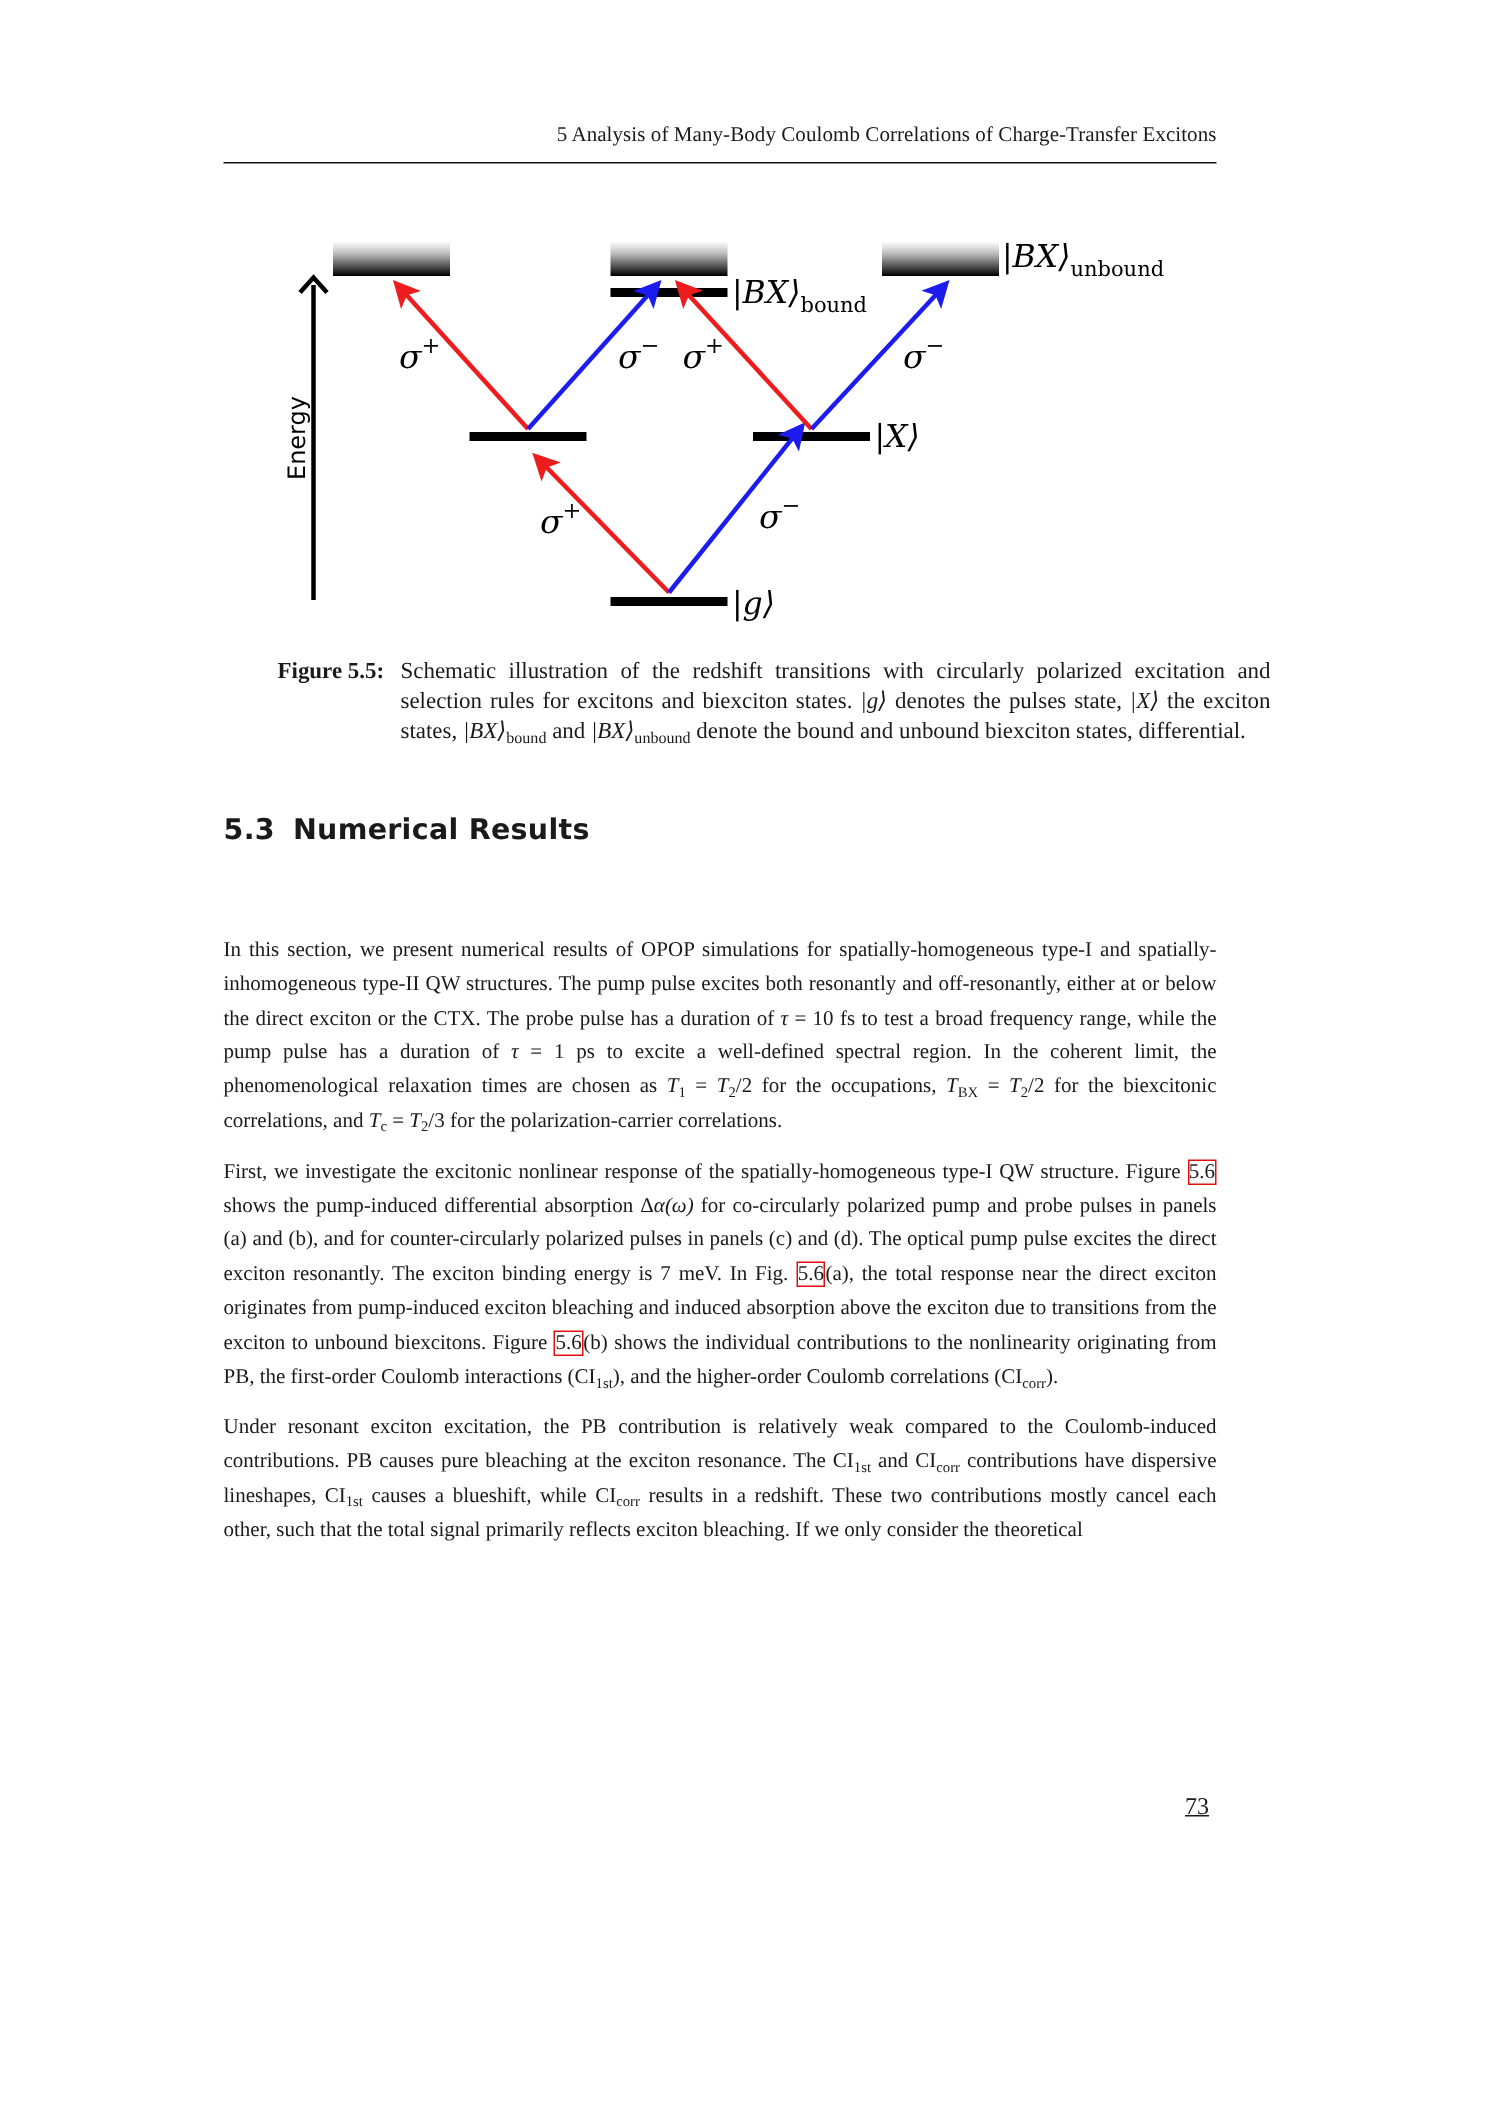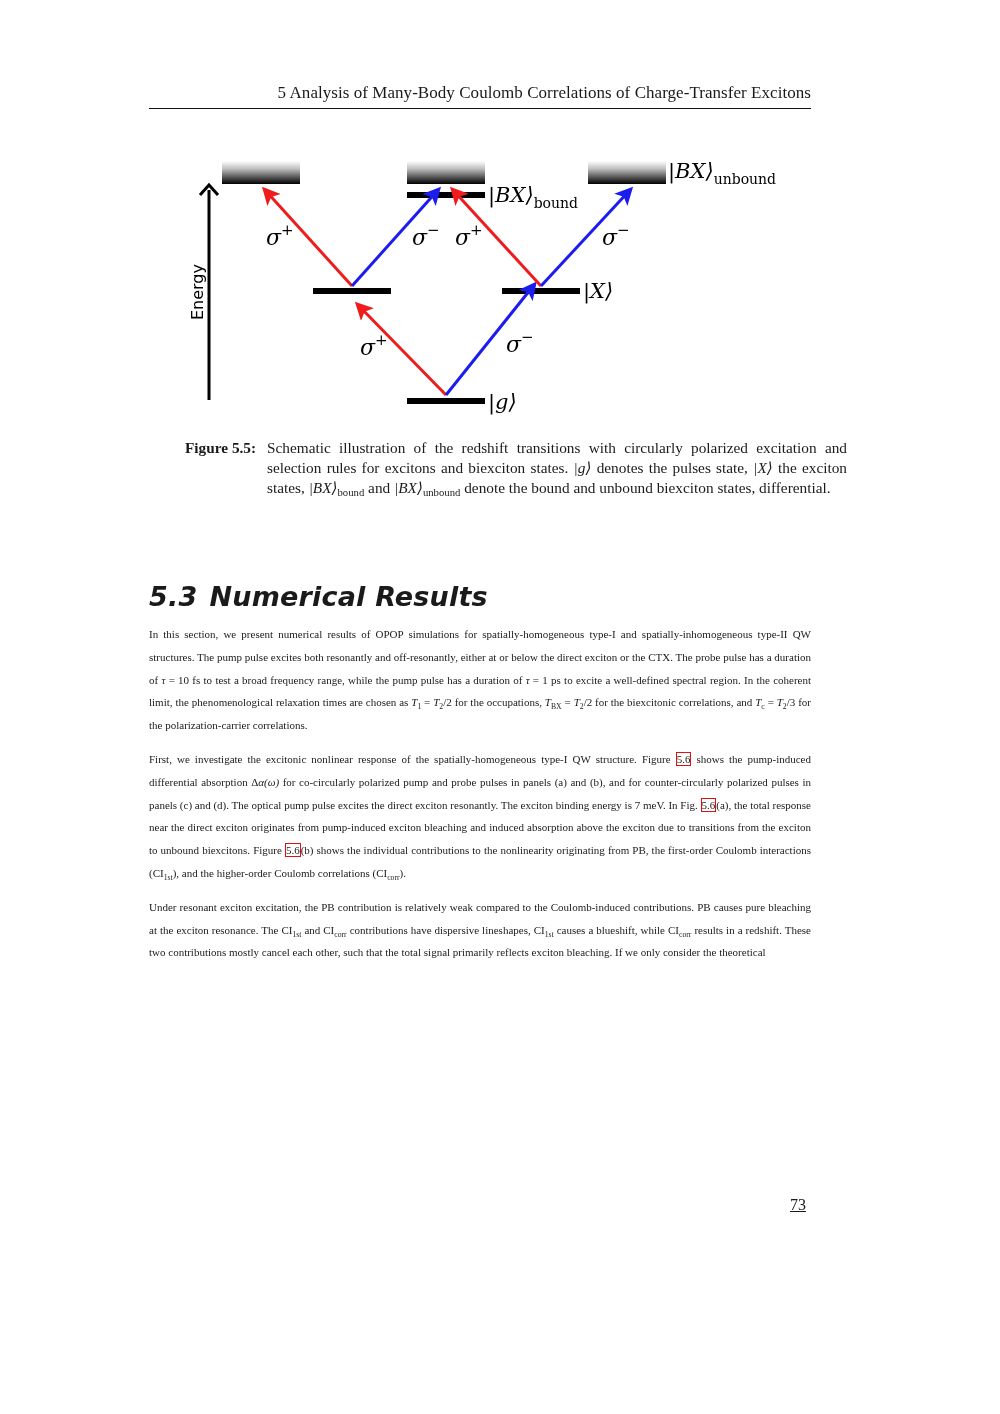--- a/index.html
+++ b/index.html
@@ -1,30 +1,30 @@
 <!DOCTYPE html>
 <html><head>
 <meta charset="utf-8">
 <style>
   html, body { margin: 0; padding: 0; background: #ffffff; }
   body { width: 1000px; height: 1414px; position: relative; overflow: hidden;
          font-family: "Liberation Serif", "DejaVu Serif", serif; color: #1a1a1a; }
   .header { position: absolute; left: 149px; top: 82px; width: 662px; height: 26px;
             border-bottom: 1.3px solid #111; }
-  .header-text { position: absolute; right: 0; top: 1px; font-size: 17px; letter-spacing: 0.05px; }
+  .header-text { position: absolute; right: 0; top: 1px; font-size: 14px; letter-spacing: 0.05px; }
   .figure { position: absolute; left: 170px; top: 150px; width: 640px; height: 280px; }
   .figure svg { position: absolute; left: 0; top: 0; }
   .caption { position: absolute; left: 149px; top: 438px; width: 662px; font-size: 15.3px; line-height: 20.2px; margin-left: 36px; }
   .caption-label { position: absolute; left: 0; top: 0; font-weight: bold; }
   .caption-body { margin-left: 82px; text-align: justify; }
   .caption-body p { margin: 0; }
-  .section-title { position: absolute; left: 149px; top: 581px; font-family: "DejaVu Sans", "Liberation Sans", sans-serif;
-                   font-weight: bold; font-size: 27px; letter-spacing: 0.2px; font-style: italic; }
+  .section-title { position: absolute; left: 149px; top: 542px; font-family: "DejaVu Sans", "Liberation Sans", sans-serif;
+                   font-weight: bold; font-size: 19px; letter-spacing: 0.2px; }
   .section-title .num { margin-right: 12px; }
-  .body-text { position: absolute; left: 149px; width: 662px; font-size: 11px; line-height: 22.8px; text-align: justify; }
+  .body-text { position: absolute; left: 149px; width: 662px; font-size: 14px; line-height: 22.8px; text-align: justify; }
   .body-text p { margin: 0 0 11px 0; text-align: justify; }
   .ref { outline: 1.3px solid #e01010; outline-offset: -1px; padding: 1px 1px; }
   sub { font-size: 70%; vertical-align: -3px; line-height: 0; }
   i { font-style: italic; }
   .page-number { position: absolute; left: 790px; top: 1196px; font-size: 16px; text-decoration: underline; }
 </style>
 </head>
 <body>
 
 <div class="header">

